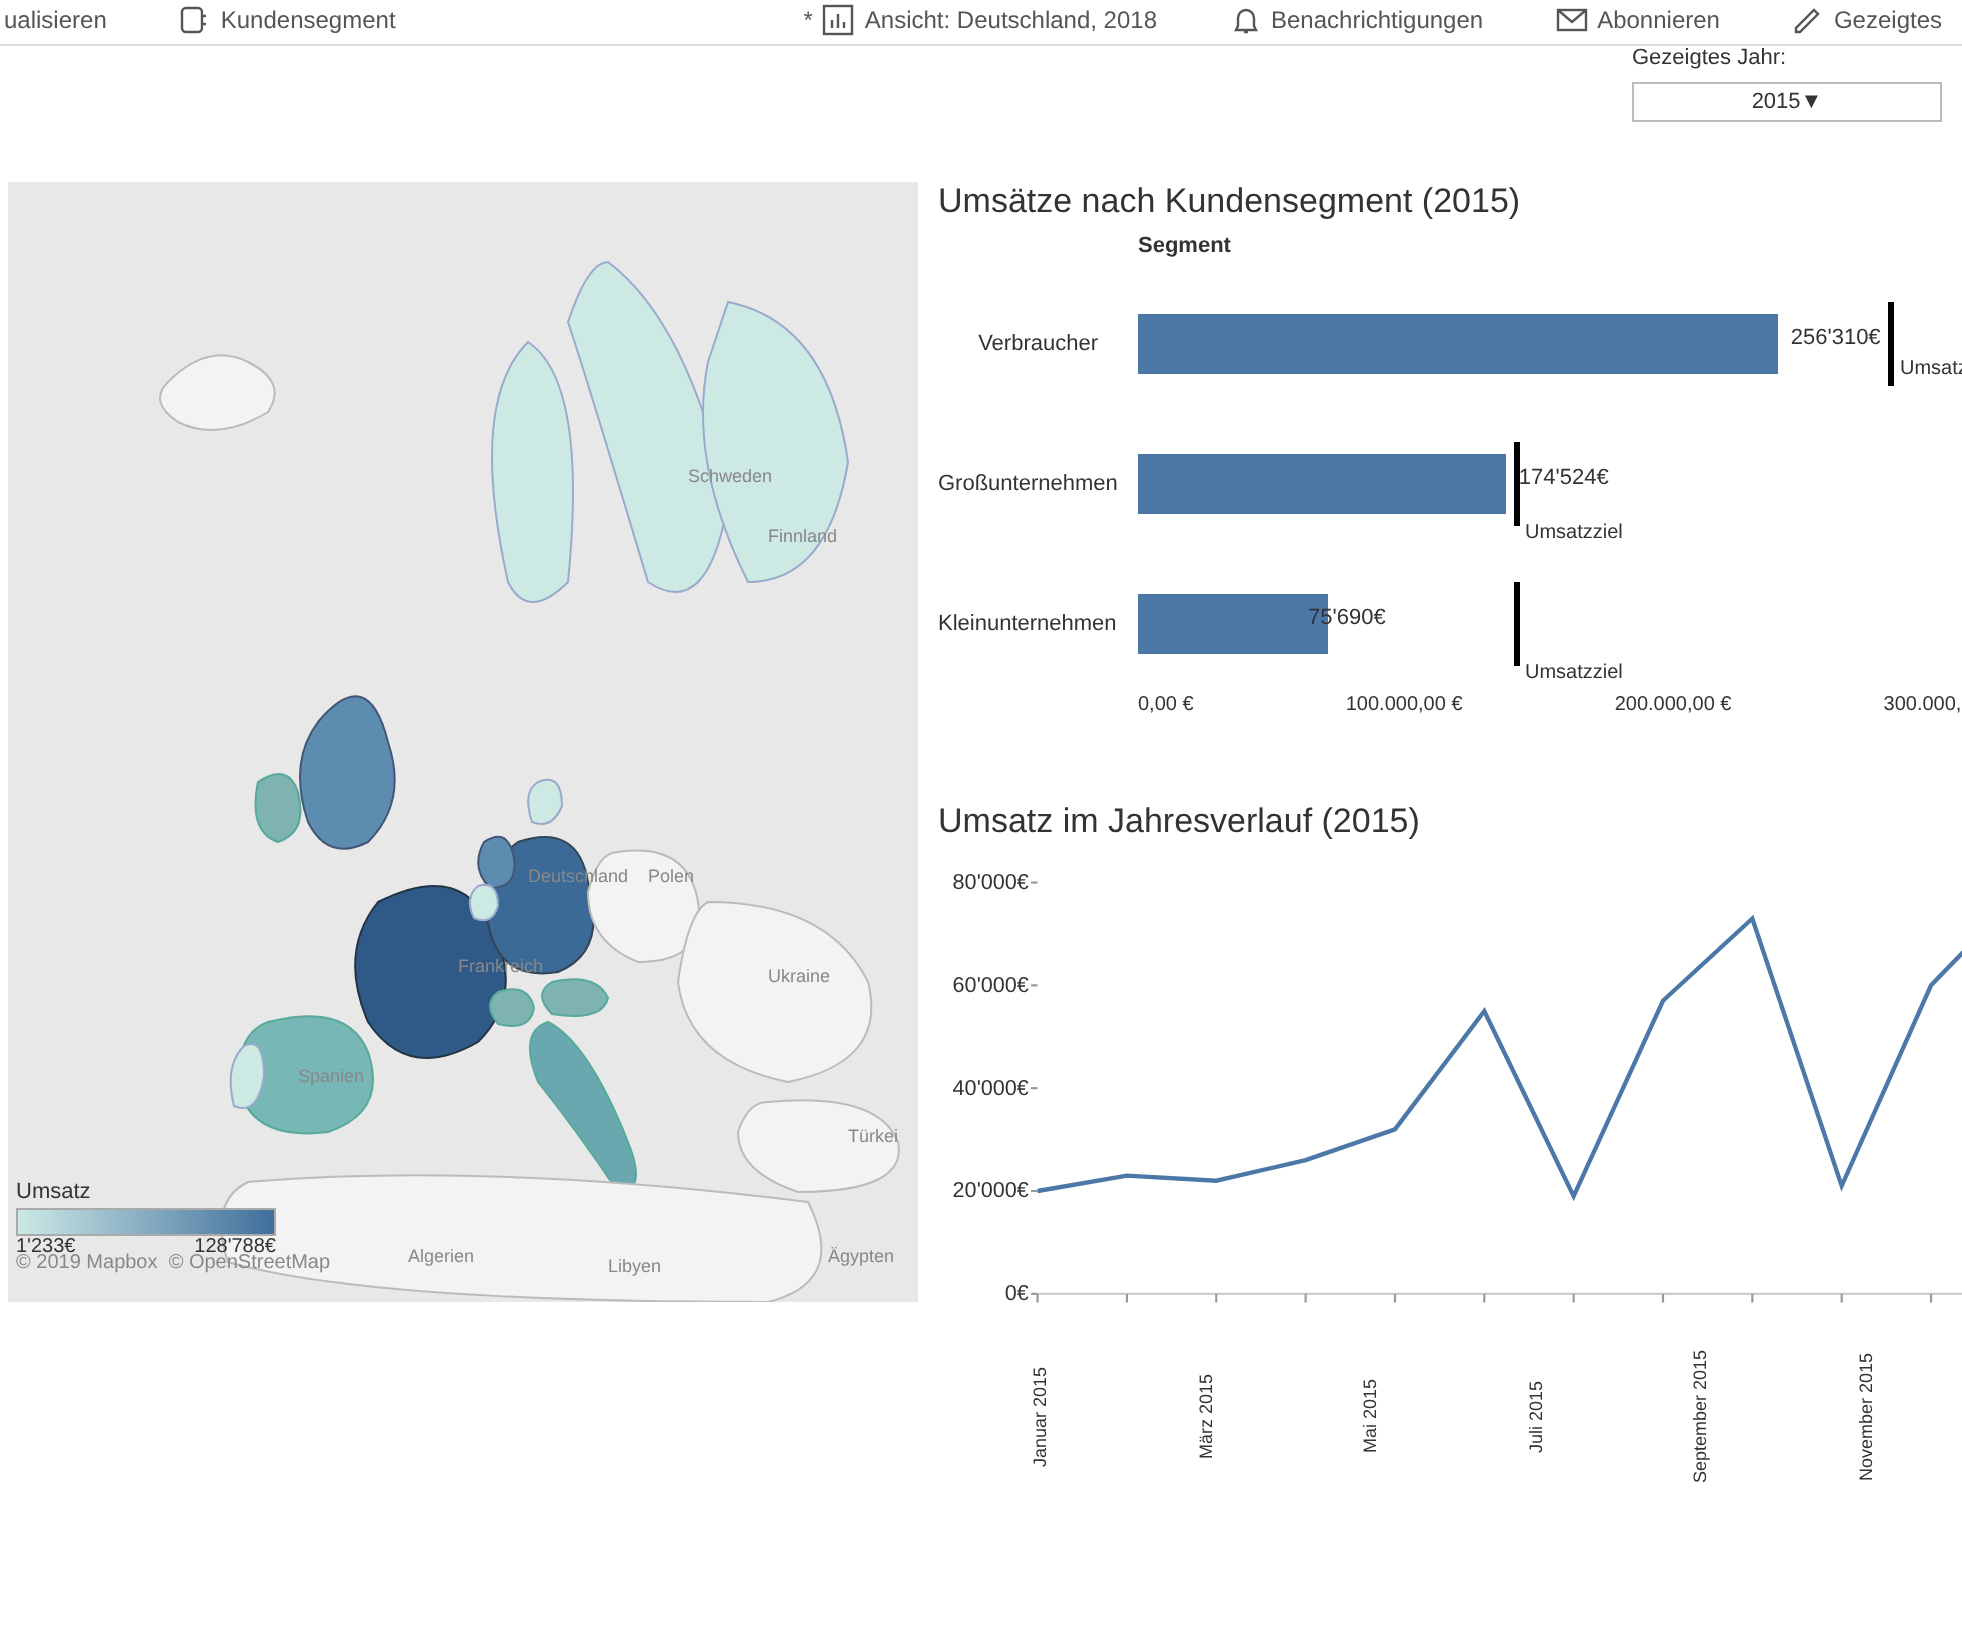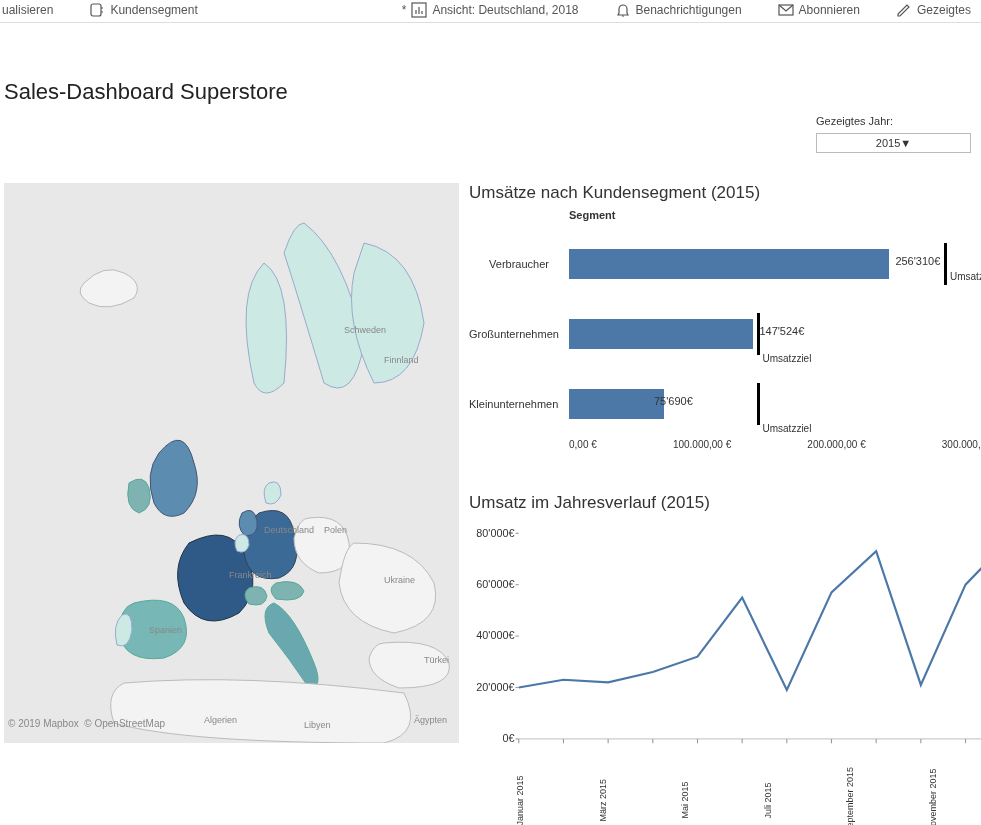--- a/index.html
+++ b/index.html
@@ -120,21 +120,20 @@
   </div>
   <div class="toolbar-item">
     <svg viewBox="0 0 16 16">
         <path d="M2 14 L4 14 L13 5 L11 3 L2 12 Z"></path>
       </svg>
     <span>Gezeigtes</span>
   </div>
 </div>
 
 <div class="dashboard">
-  <div class="dash-title">Sales-Dashboard Superstore</div>
 
   <div class="year-row">
     <div class="year-block">
       <span class="year-label">Gezeigtes Jahr:</span>
       <div class="year-select">
         <span>2015</span>
         <span>▼</span>
       </div>
     </div>
   </div>
@@ -186,20 +185,28 @@
           <text x="145" y="450" font-size="9" fill="#888">Spanien</text>
           <text x="320" y="350" font-size="9" fill="#888">Polen</text>
           <text x="380" y="400" font-size="9" fill="#888">Ukraine</text>
           <text x="420" y="480" font-size="9" fill="#888">Türkei</text>
           <text x="410" y="540" font-size="9" fill="#888">Ägypten</text>
           <text x="300" y="545" font-size="9" fill="#888">Libyen</text>
           <text x="200" y="540" font-size="9" fill="#888">Algerien</text>
           <text x="380" y="180" font-size="9" fill="#888">Finnland</text>
           <text x="340" y="150" font-size="9" fill="#888">Schweden</text>
         </svg>
+        <div class="legend">
+          <div class="legend-title">Umsatz</div>
+          <div class="legend-grad"></div>
+          <div class="legend-labels">
+            <span>1'233€</span>
+            <span>128'788€</span>
+          </div>
+        </div>
         <div class="map-attrib">
           <span>© 2019 Mapbox</span>&nbsp;&nbsp;<span>© OpenStreetMap</span>
         </div>
       </div>
     </div>
 
     <div class="right">
 
       <div class="panel-title">Umsätze nach Kundensegment (2015)</div>
       <div class="segment-chart">
@@ -211,21 +218,21 @@
                 <div class="seg-bar" style="width: 320.387px;"></div>
                 <div class="seg-value" style="left: 326.387px;">256'310€</div>
                 <div class="seg-target" style="left: 375px;"></div>
                 <div class="seg-target-label" style="left: 381px; top: 34px;">Umsatzziel</div>
               </div>
             </div>
             <div class="seg-row">
               <div class="seg-label">Großunternehmen</div>
               <div class="seg-bar-area">
                 <div class="seg-bar" style="width: 184.405px;"></div>
-                <div class="seg-value" style="left: 190.405px;">147'524€</div>
+                <div class="seg-value" style="left: 190.405px;">174'524€</div>
                 <div class="seg-target" style="left: 187.5px;"></div>
                 <div class="seg-target-label" style="left: 193.5px; top: 46px;">Umsatzziel</div>
               </div>
             </div>
             <div class="seg-row">
               <div class="seg-label">Kleinunternehmen</div>
               <div class="seg-bar-area">
                 <div class="seg-bar" style="width: 94.6125px;"></div>
                 <div class="seg-value" style="left: 85px;">75'690€</div>
                 <div class="seg-target" style="left: 187.5px;"></div>

